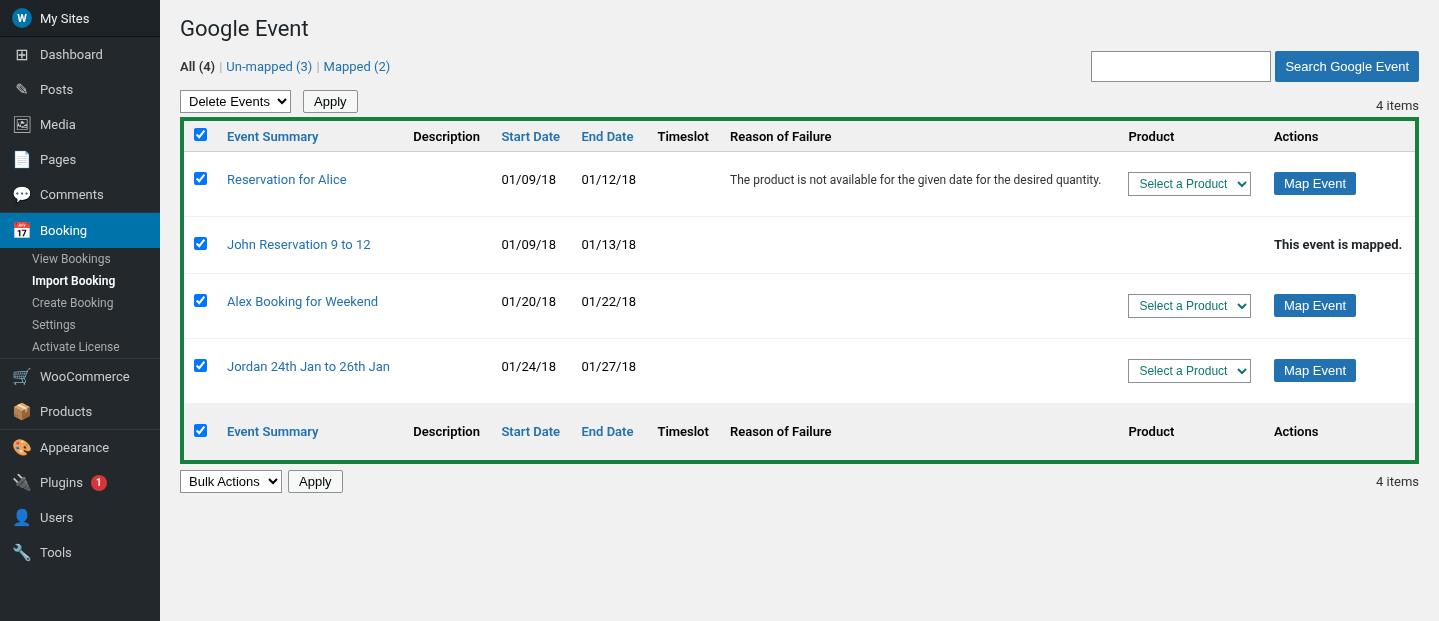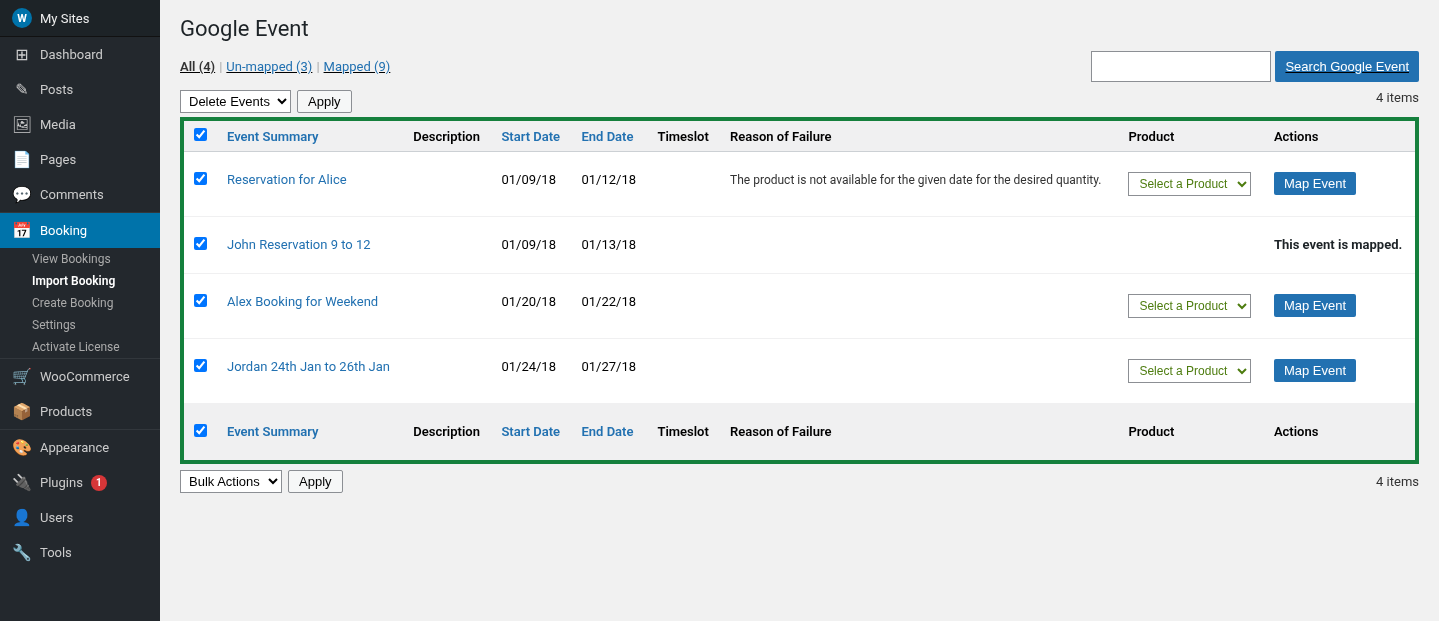--- a/index.html
+++ b/index.html
@@ -93,21 +93,20 @@
       background: #f1f1f1;
     }
 
     h1.page-title { font-size: 22px; font-weight: 400; margin-bottom: 10px; color: #1d2327; }
 
     .filter-bar {
       display: flex;
       align-items: center;
       justify-content: space-between;
       margin-bottom: 8px;
-      text-decoration: underline;
     }
     .filter-links { display: flex; gap: 4px; align-items: center; font-size: 13px; }
     .filter-links a { color: #2271b1; text-decoration: none; }
     .filter-links .sep { color: #aaa; }
     .filter-links .current { font-weight: 600; color: #333; }
     .search-bar { display: flex; gap: 4px; }
     .search-bar input {
       border: 1px solid #8c8f94;
       padding: 3px 6px;
       font-size: 13px;
@@ -119,22 +118,22 @@
       color: #fff;
       border: none;
       padding: 8px 10px;
       font-size: 13px;
       cursor: pointer;
       border-radius: 2px;
     }
 
     .bulk-bar {
       display: flex;
-      align-items: flex-start;
-      gap: 6px;
+      align-items: flex-end;
+      gap: 12px;
       margin-bottom: 4px;
     }
     .bulk-select {
       border: 1px solid #8c8f94;
       padding: 2px 4px;
       font-size: 13px;
       background: #fff;
       cursor: pointer;
     }
     .apply-btn {
@@ -171,21 +170,21 @@
     }
     .events-table tr:last-child td { border-bottom: none; }
     .event-name-link { color: #2271b1; text-decoration: none; }
     .failure-reason { color: #333; font-size: 12px; line-height: 1.4; }
     .product-select {
       border: 1px solid #8c8f94;
       padding: 3px 6px;
       font-size: 12px;
       background: #fff;
       cursor: pointer;
-      color: #4d7c0f;
+      color: #0f766e;
     }
     .map-event-btn {
       background: #2271b1;
       color: #fff;
       border: none;
       padding: 4px 10px;
       font-size: 13px;
       cursor: pointer;
       border-radius: 2px;
       white-space: nowrap;
@@ -291,21 +290,21 @@
 
   <div id="content">
     <h1 class="page-title">Google Event</h1>
 
     <div class="filter-bar">
       <div class="filter-links">
         <a href="#" class="current">All (4)</a>
         <span class="sep">|</span>
         <a href="#">Un-mapped (3)</a>
         <span class="sep">|</span>
-        <a href="#">Mapped (9)</a>
+        <a href="#">Mapped (2)</a>
       </div>
       <div class="search-bar">
         <input type="text" style="">
         <button>Search Google Event</button>
       </div>
     </div>
 
     <div class="bulk-bar">
       <select class="bulk-select">
         <option>Delete Events</option>

